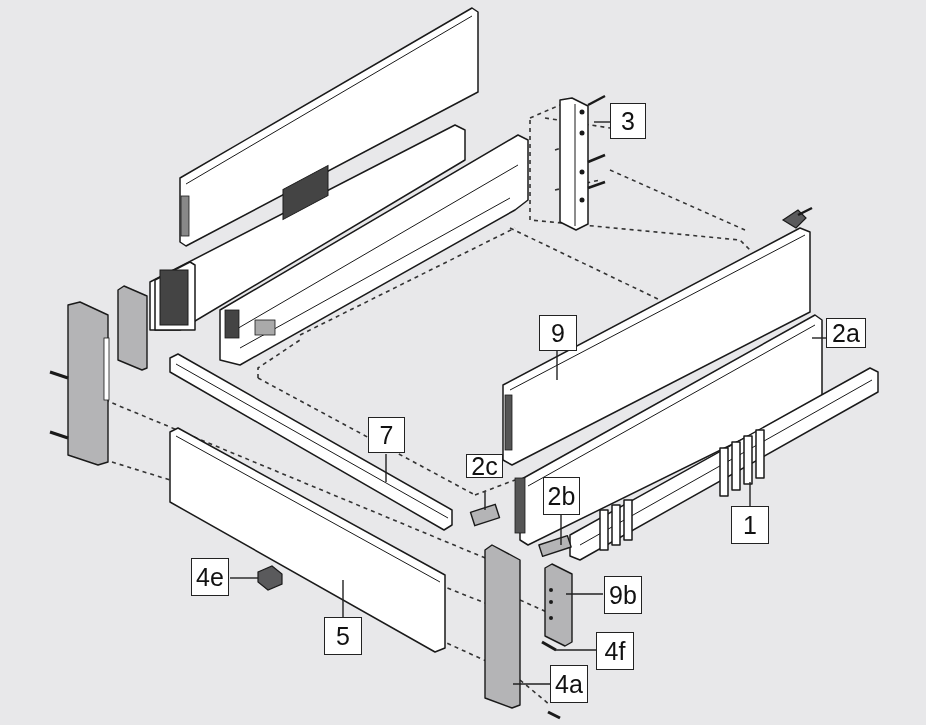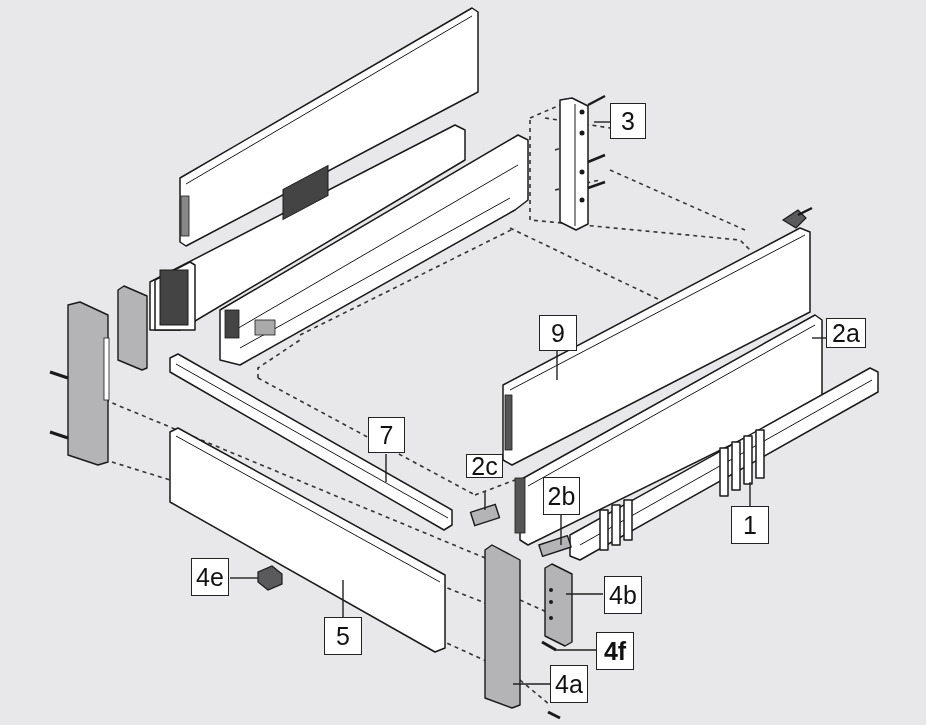--- a/index.html
+++ b/index.html
@@ -154,18 +154,18 @@
   </g>
 </svg>
 
 <div class="callout" style="left:610px;top:103px;width:36px;height:36px;">3</div>
 <div class="callout" style="left:826px;top:318px;width:40px;height:30px;">2a</div>
 <div class="callout" style="left:539px;top:315px;width:38px;height:36px;">9</div>
 <div class="callout" style="left:368px;top:417px;width:37px;height:36px;">7</div>
 <div class="callout" style="left:466px;top:454px;width:37px;height:24px;">2c</div>
 <div class="callout" style="left:543px;top:477px;width:37px;height:38px;text-align:right;">2b</div>
 <div class="callout" style="left:731px;top:506px;width:38px;height:38px;">1</div>
-<div class="callout" style="left:604px;top:576px;width:38px;height:38px;">4b</div>
-<div class="callout" style="left:596px;top:632px;width:38px;height:38px;font-weight:bold;">4f</div>
+<div class="callout" style="left:604px;top:576px;width:38px;height:38px;">9b</div>
+<div class="callout" style="left:596px;top:632px;width:38px;height:38px;">4f</div>
 <div class="callout" style="left:550px;top:665px;width:38px;height:38px;">4a</div>
 <div class="callout" style="left:191px;top:558px;width:38px;height:38px;">4e</div>
 <div class="callout" style="left:324px;top:617px;width:38px;height:38px;">5</div>
 </div>
 
 </body></html>

